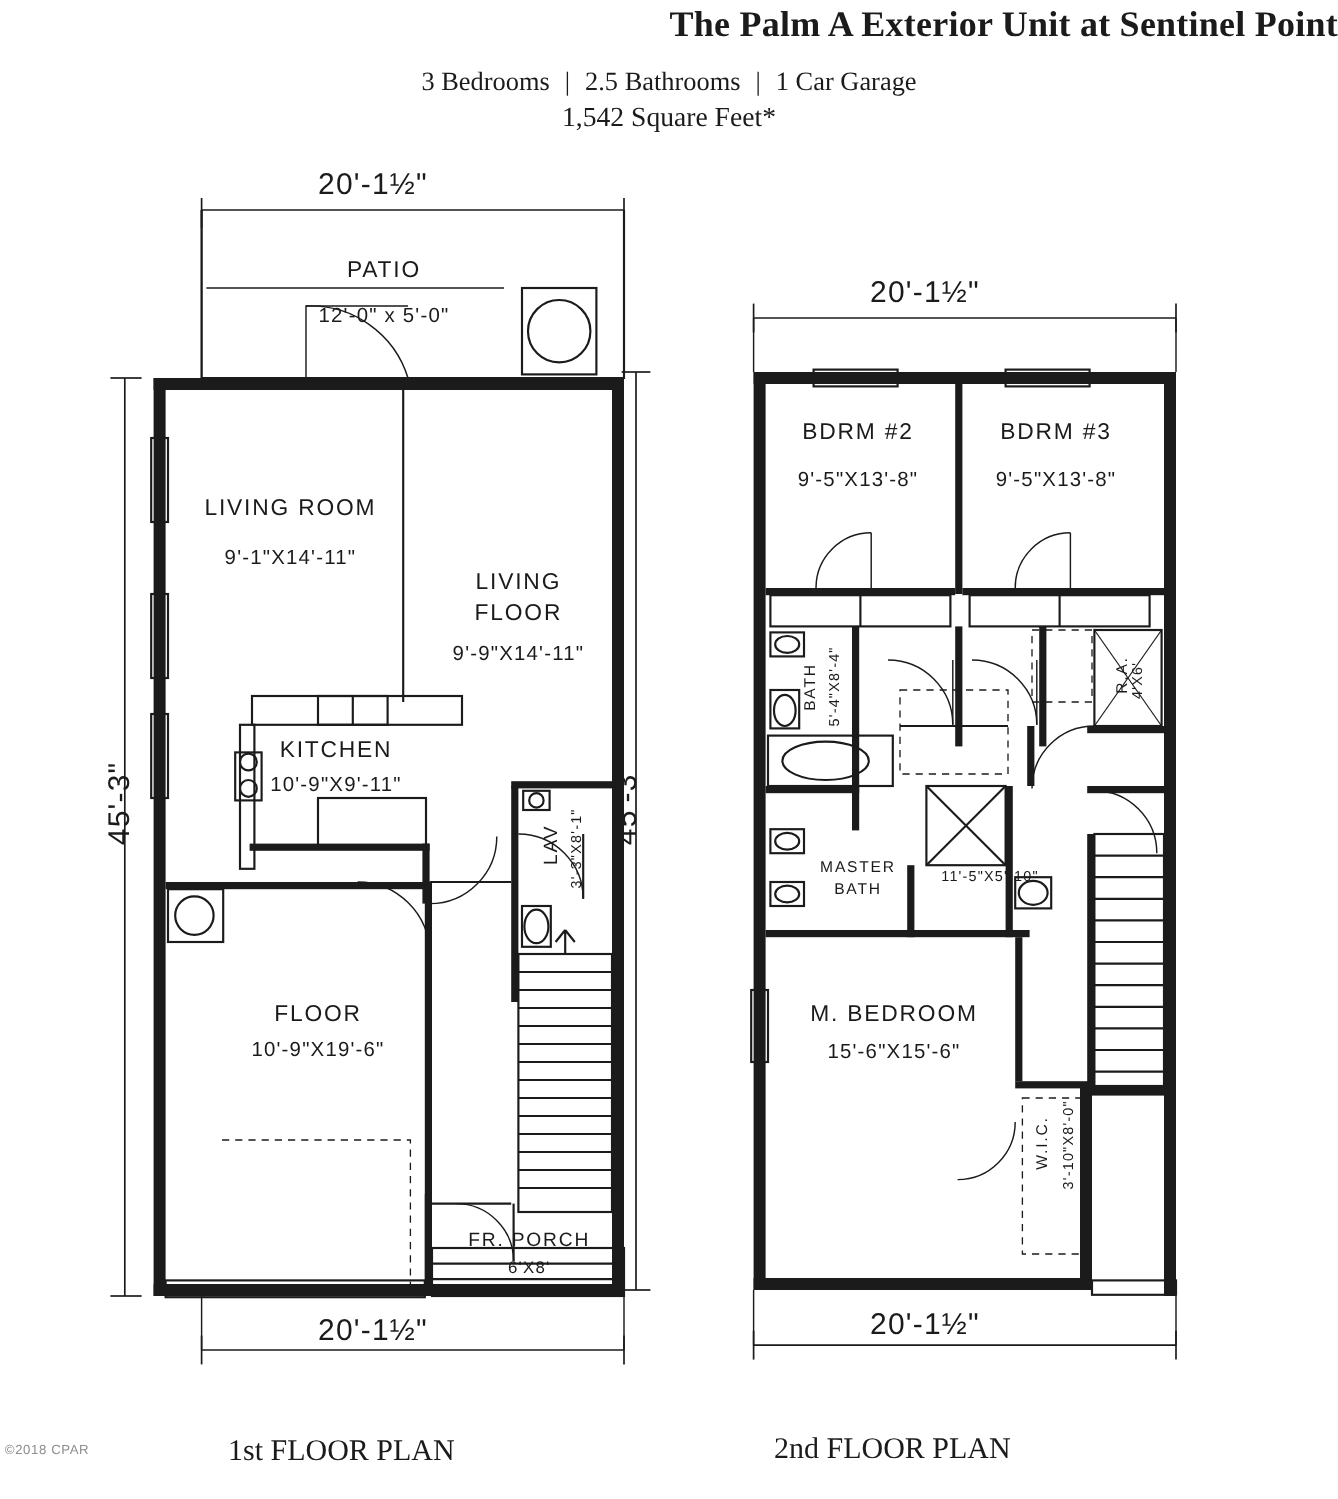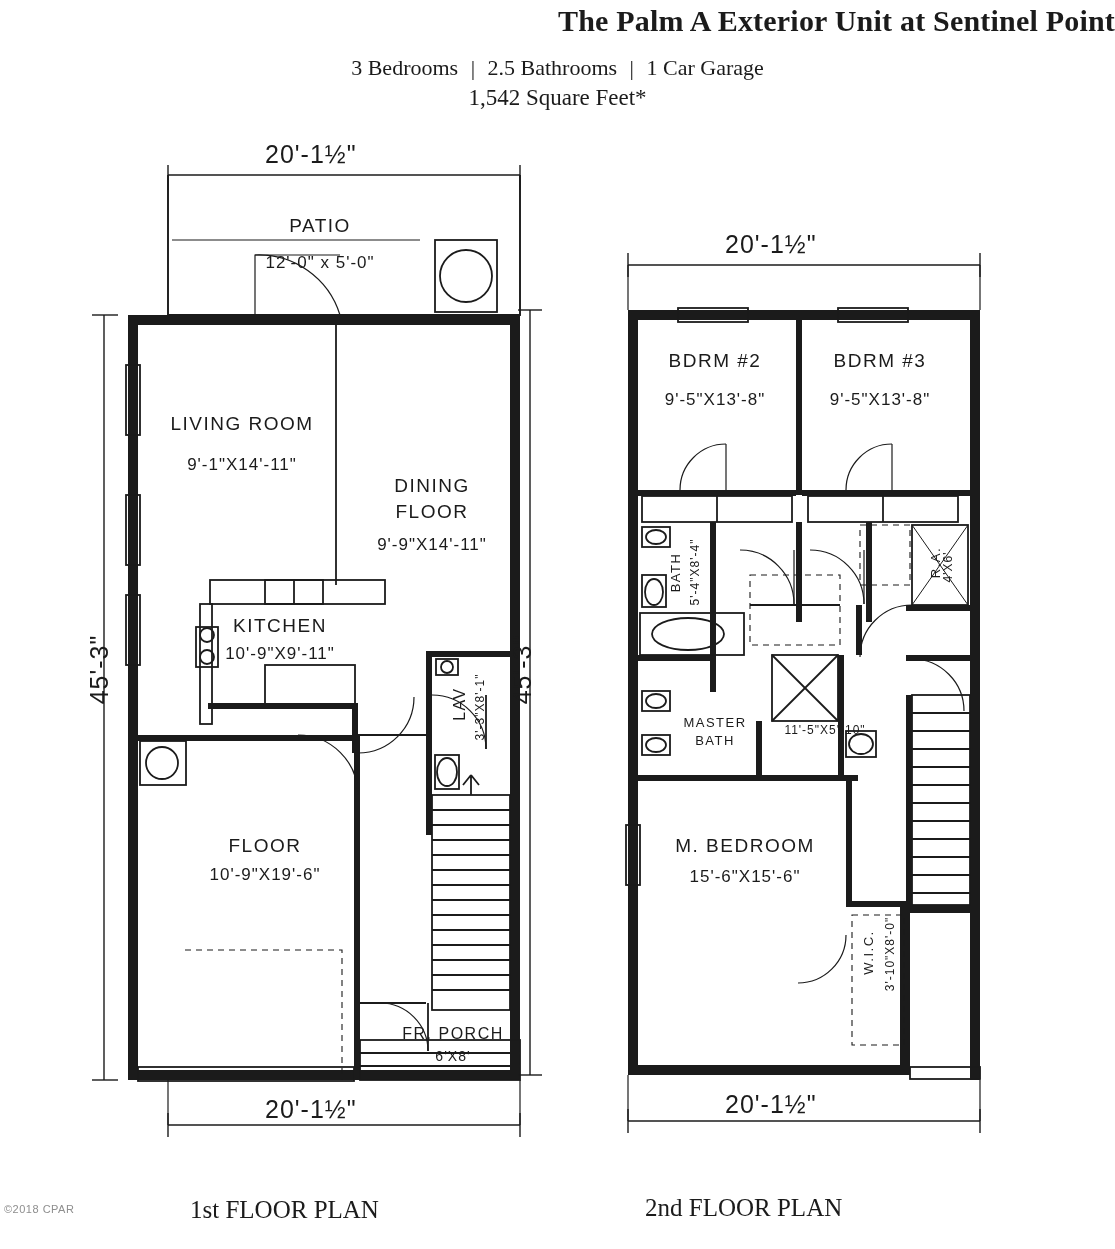--- a/index.html
+++ b/index.html
@@ -266,21 +266,21 @@
   <div class="rm" style="left:140px; top:118px; width:180px;">
     <div class="rm-dim" style="margin-top:0;">12'-0" x 5'-0"</div>
   </div>
 
   <div class="rm" style="left:52px; top:265px; width:200px;margin-top:13px;">
     <div class="rm-name">LIVING ROOM</div>
     <div class="rm-dim" style="margin-top:20px;">9'-1"X14'-11"</div>
   </div>
 
   <div class="rm" style="left:262px; top:340px; width:160px;">
-    <div class="rm-name">DINING</div>
+    <div class="rm-name">LIVING</div>
     <div class="rm-name" style="margin-top:4px;">FLOOR</div>
     <div class="rm-dim" style="margin-top:12px;">9'-9"X14'-11"</div>
   </div>
 
   <div class="rm" style="left:100px; top:480px; width:180px;">
     <div class="rm-name">KITCHEN</div>
     <div class="rm-dim" style="margin-top:7px;">10'-9"X9'-11"</div>
   </div>
 
   <div class="rm rot90" style="left:330px; top:560px; width:80px;">
@@ -288,21 +288,21 @@
   </div>
   <div class="rm rot90" style="left:345px; top:565px; width:90px;">
     <div class="rm-dim xs" style="margin-top:0;">3'-3"X8'-1"</div>
   </div>
 
   <div class="rm" style="left:75px; top:700px; width:200px;">
     <div class="rm-name">FLOOR</div>
     <div class="rm-dim" style="margin-top:8px;">10'-9"X19'-6"</div>
   </div>
 
-  <div class="rm" style="left:288px; top:890px; width:150px;">
+  <div class="rm" style="left:276px; top:890px; width:150px;">
     <div class="rm-name sm">FR. PORCH</div>
     <div class="rm-dim sm" style="margin-top:5px;">6'X8'</div>
   </div>
 </div>
 
 <div class="plan" id="plan2">
 
   <svg width="520" height="1010" viewBox="0 0 520 1010">
 
     <path class="dimline" d="M68 130 H 420"></path>

